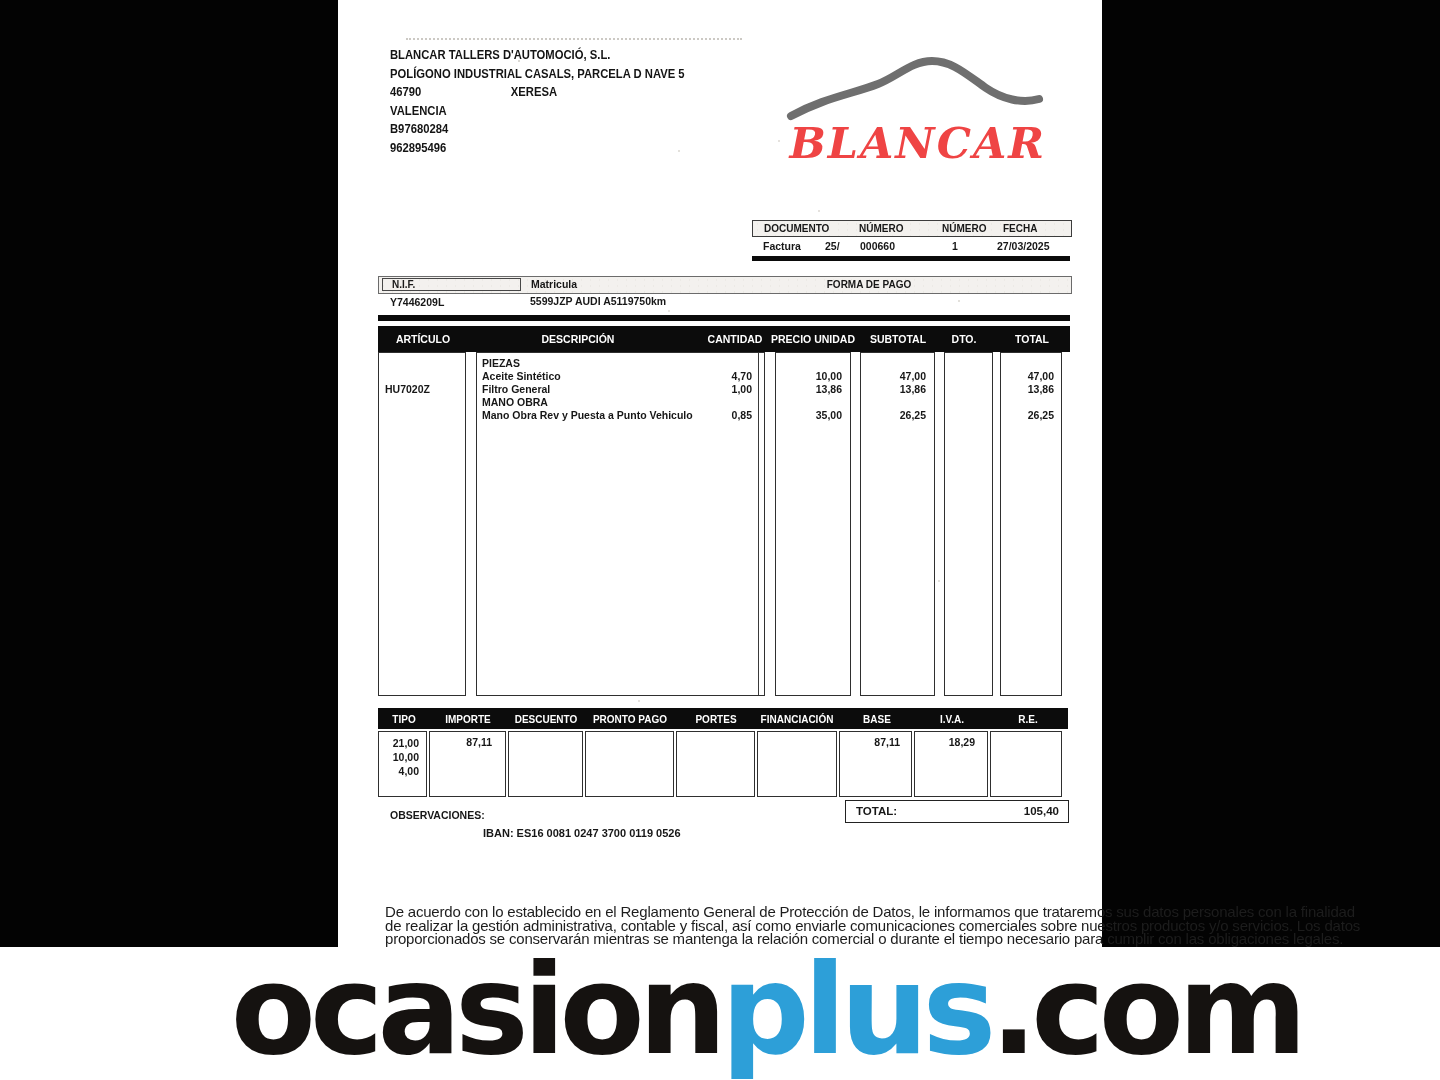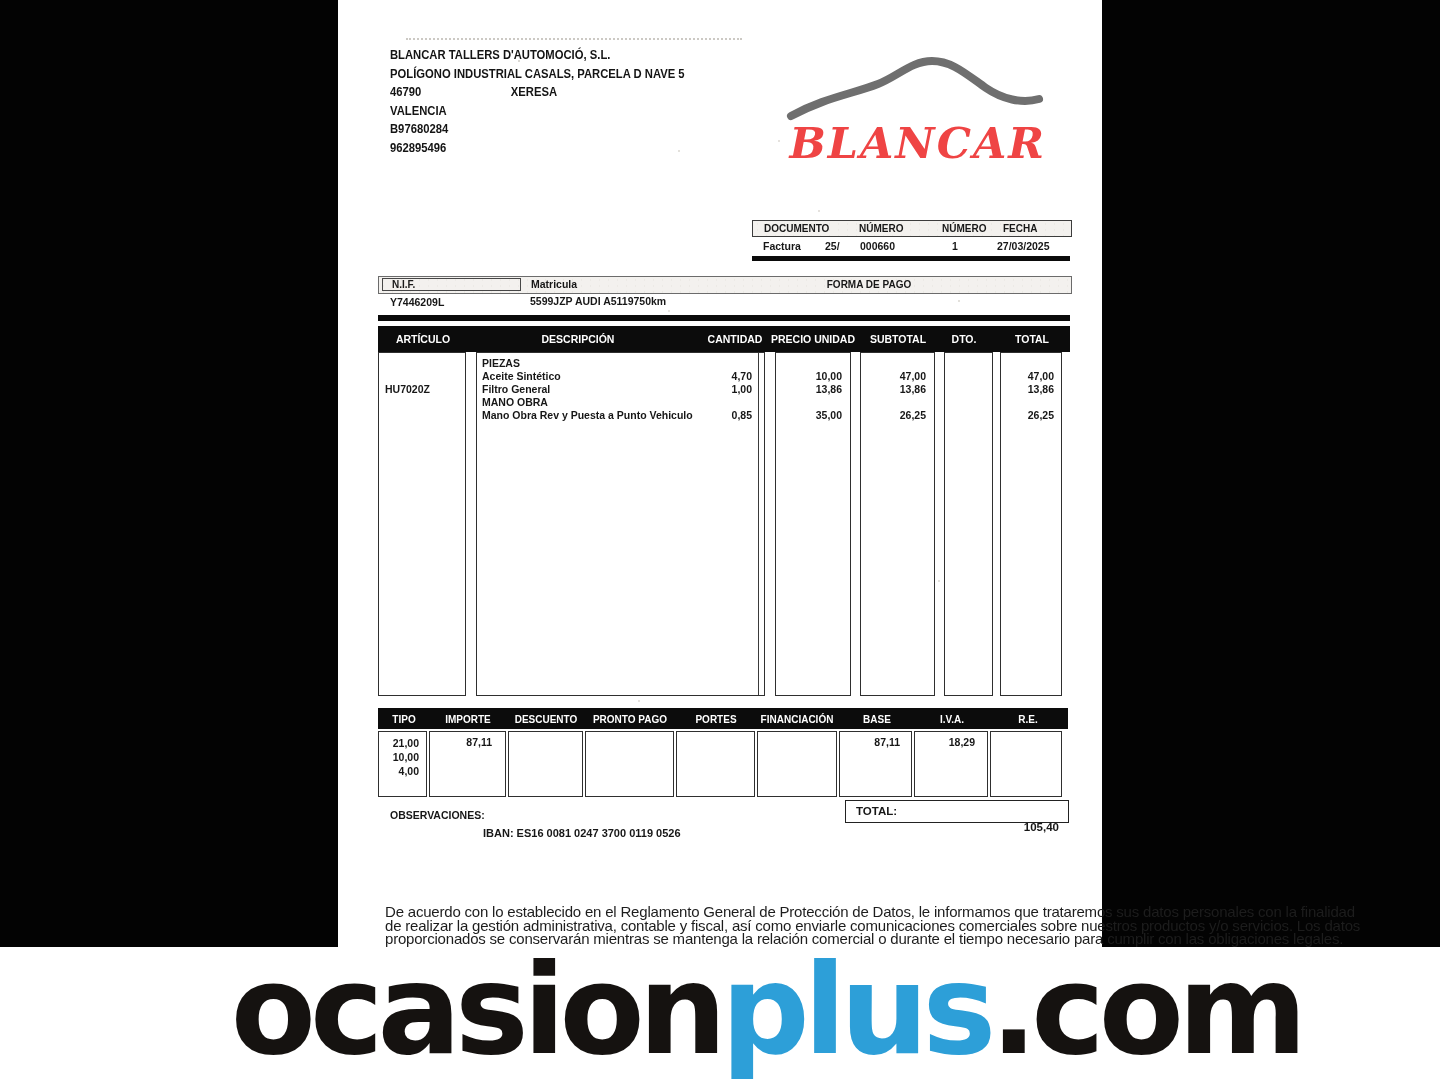--- a/index.html
+++ b/index.html
@@ -164,21 +164,21 @@
     <div class="box" style="left:501px;top:731px;width:71px;height:64px;">
       <span class="cell num" style="left:4px;top:4px;width:56px;">87,11</span>
     </div>
     <div class="box" style="left:576px;top:731px;width:72px;height:64px;">
       <span class="cell num" style="left:4px;top:4px;width:56px;">18,29</span>
     </div>
     <div class="box" style="left:652px;top:731px;width:70px;height:64px;"></div>
 
     <div class="abs" style="left:507px;top:800px;width:222px;height:21px;border:1.6px solid #222;">
       <span class="cell" style="left:10px;top:4px;font-size:11.5px;">TOTAL:</span>
-      <span class="cell num" style="right:9px;top:4px;font-size:11.5px;margin-top:16px;">105,40</span>
+      <span class="cell num" style="right:9px;top:4px;font-size:11.5px;">105,40</span>
     </div>
 
     <span class="cell" style="left:52px;top:809px;">OBSERVACIONES:</span>
     <span class="cell" style="left:145px;top:827px;font-size:11px;">IBAN: ES16 0081 0247 3700 0119 0526</span>
 
     <div class="abs" style="left:47px;top:905px;font-size:15px;line-height:13.6px;letter-spacing:-0.2px;color:#1d1d1d;">
       <div>De acuerdo con lo establecido en el Reglamento General de Protección de Datos, le informamos que trataremos sus datos personales con la finalidad</div>
       <div>de realizar la gestión administrativa, contable y fiscal, así como enviarle comunicaciones comerciales sobre nuestros productos y/o servicios. Los datos</div>
       <div>proporcionados se conservarán mientras se mantenga la relación comercial o durante el tiempo necesario para cumplir con las obligaciones legales.</div>
     </div>

